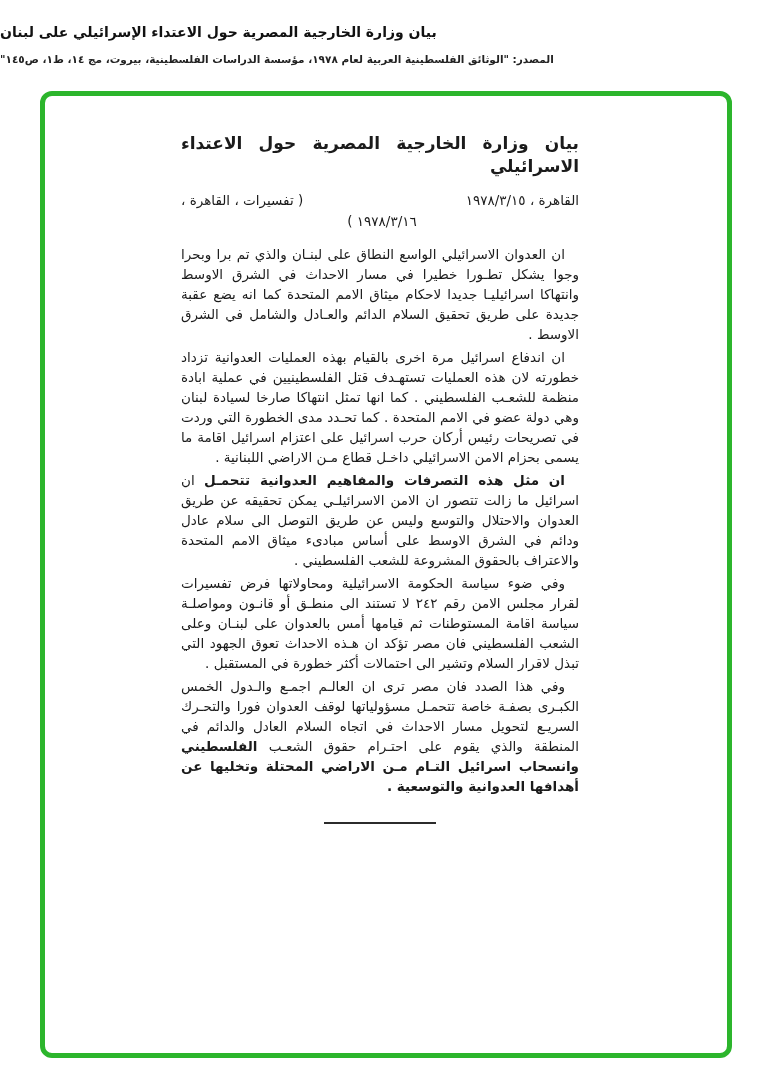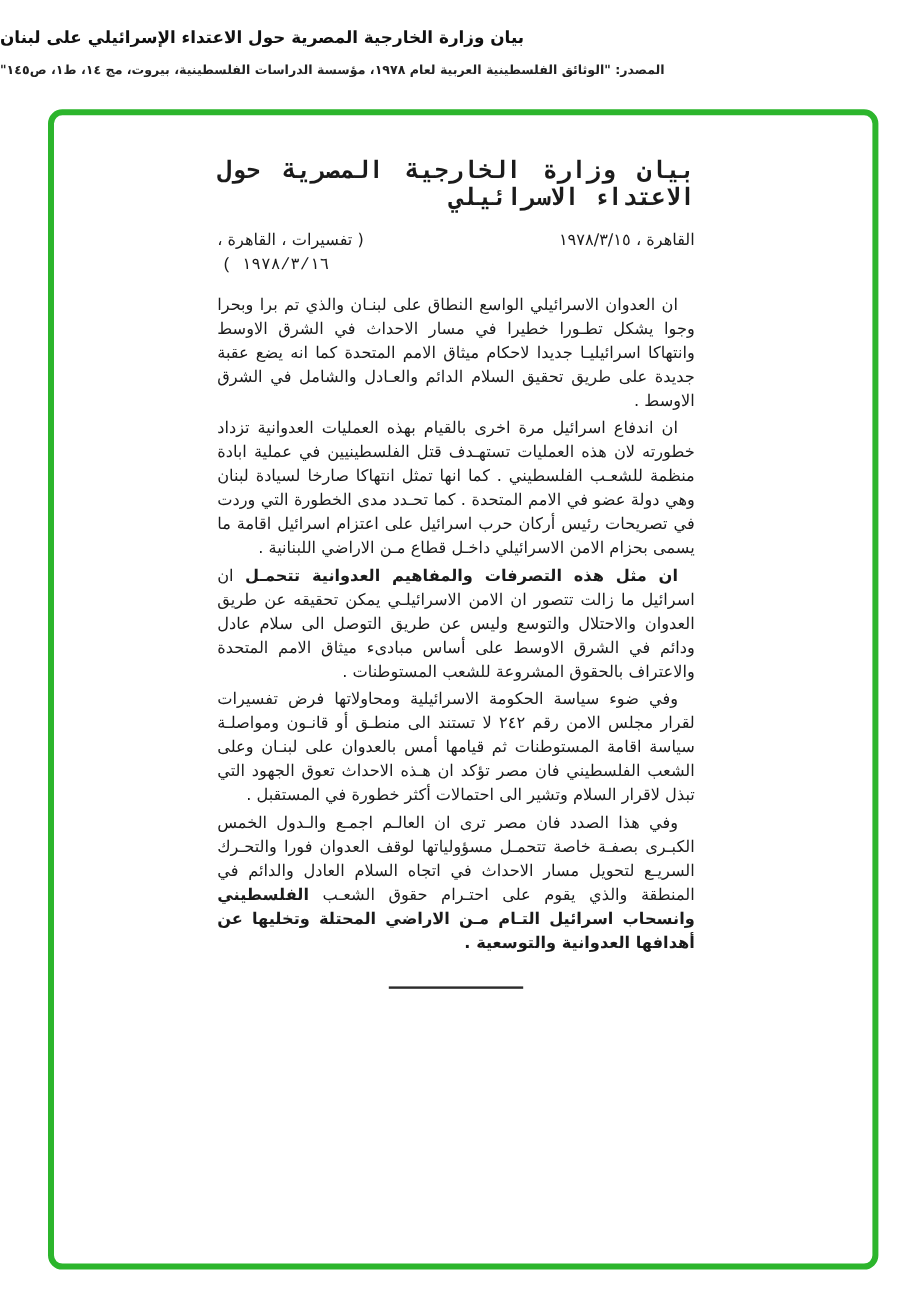--- a/index.html
+++ b/index.html
@@ -40,39 +40,37 @@
     overflow: hidden;
   }
   .doc-content {
     direction: rtl;
     text-align: justify;
     padding: 36px 148px 0 136px;
     font-size: 13.5px;
     line-height: 20px;
   }
   .doc-title {
-    font-size: 20px;
+    font-size: 17px;
     font-weight: bold;
     line-height: 23px;
     margin: 0 0 12px 0;
-    font-family: Liberation Mono, monospace;
   }
   .title-line { display: block; }
   .dateline {
     margin-bottom: 12px;
     line-height: 21px;
   }
   .dateline-row {
     display: flex;
     justify-content: space-between;
   }
   .dateline-row2 {
-    text-align: left;
+    text-align: center;
     padding-left: 4px;
-    font-family: Liberation Mono, monospace;
   }
   .para {
     margin: 0 0 3px 0;
     text-indent: 14px;
   }
   .bold { font-weight: bold; }
   .end-rule {
     width: 112px;
     border-top: 2px solid #2b2b2b;
     margin: 26px auto 0 auto;
@@ -102,21 +100,21 @@
         </div>
         <div class="dateline-row2">١٩٧٨/٣/١٦ )</div>
       </div>
 
       <p class="para">ان العدوان الاسرائيلي الواسع النطاق على لبنـان والذي تم برا وبحرا وجوا يشكل تطـورا خطيرا في مسار الاحداث في الشرق الاوسط وانتهاكا اسرائيليـا جديدا لاحكام ميثاق الامم المتحدة كما انه يضع عقبة جديدة على طريق تحقيق السلام الدائم والعـادل والشامل في الشرق الاوسط .</p>
 
       <p class="para">ان اندفاع اسرائيل مرة اخرى بالقيام بهذه العمليات العدوانية تزداد خطورته لان هذه العمليات تستهـدف قتل الفلسطينيين في عملية ابادة منظمة للشعـب الفلسطيني . كما انها تمثل انتهاكا صارخا لسيادة لبنان وهي دولة عضو في الامم المتحدة . كما تحـدد مدى الخطورة التي وردت في تصريحات رئيس أركان حرب اسرائيل على اعتزام اسرائيل اقامة ما يسمى بحزام الامن الاسرائيلي داخـل قطاع مـن الاراضي اللبنانية .</p>
 
       <p class="para">
         <span class="bold">ان مثل هذه التصرفات والمفاهيم العدوانية تتحمـل</span>
-        <span>ان اسرائيل ما زالت تتصور ان الامن الاسرائيلـي يمكن تحقيقه عن طريق العدوان والاحتلال والتوسع وليس عن طريق التوصل الى سلام عادل ودائم في الشرق الاوسط على أساس مبادىء ميثاق الامم المتحدة والاعتراف بالحقوق المشروعة للشعب المستوطنات .</span>
+        <span>ان اسرائيل ما زالت تتصور ان الامن الاسرائيلـي يمكن تحقيقه عن طريق العدوان والاحتلال والتوسع وليس عن طريق التوصل الى سلام عادل ودائم في الشرق الاوسط على أساس مبادىء ميثاق الامم المتحدة والاعتراف بالحقوق المشروعة للشعب الفلسطيني .</span>
       </p>
 
       <p class="para">وفي ضوء سياسة الحكومة الاسرائيلية ومحاولاتها فرض تفسيرات لقرار مجلس الامن رقم ٢٤٢ لا تستند الى منطـق أو قانـون ومواصلـة سياسة اقامة المستوطنات ثم قيامها أمس بالعدوان على لبنـان وعلى الشعب الفلسطيني فان مصر تؤكد ان هـذه الاحداث تعوق الجهود التي تبذل لاقرار السلام وتشير الى احتمالات أكثر خطورة في المستقبل .</p>
 
       <p class="para">
         <span>وفي هذا الصدد فان مصر ترى ان العالـم اجمـع والـدول الخمس الكبـرى بصفـة خاصة تتحمـل مسؤولياتها لوقف العدوان فورا والتحـرك السريـع لتحويل مسار الاحداث في اتجاه السلام العادل والدائم في المنطقة والذي يقوم على احتـرام حقوق الشعـب</span>
         <span class="bold">الفلسطيني وانسحاب اسرائيل التـام مـن الاراضي المحتلة وتخليها عن أهدافها العدوانية والتوسعية .</span>
       </p>
 
       <div class="end-rule"></div>

